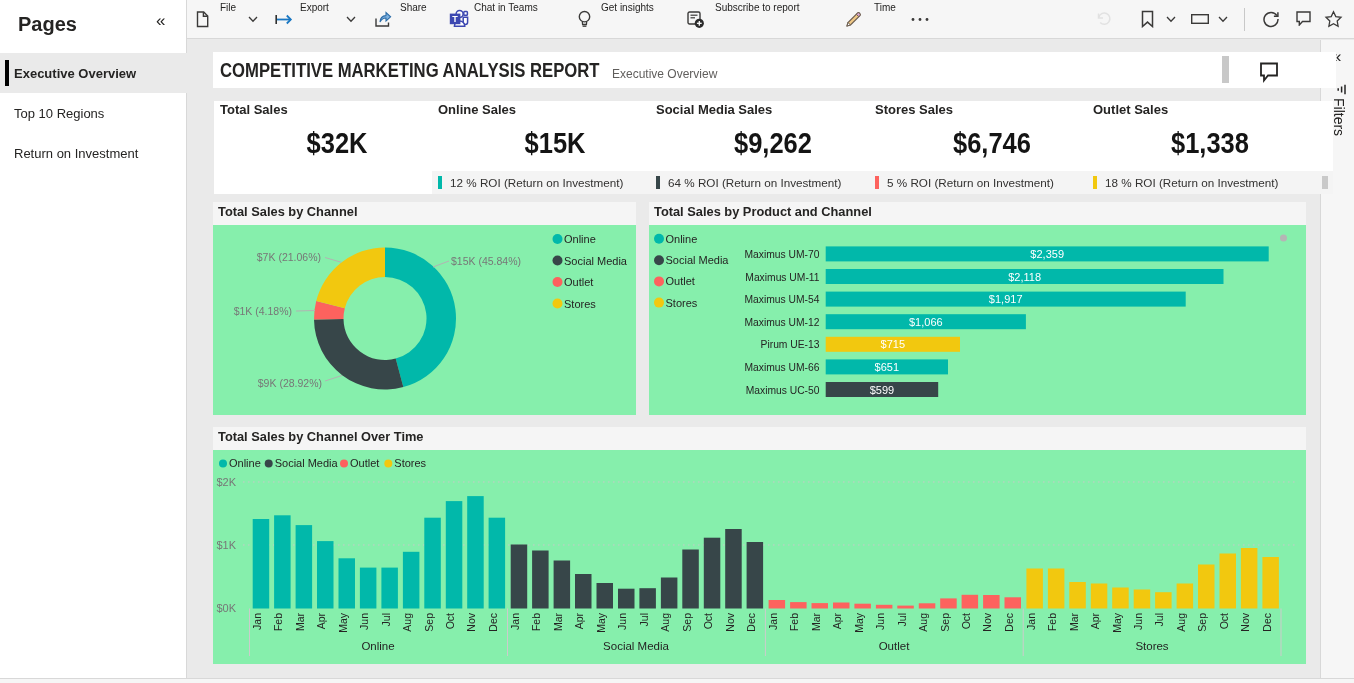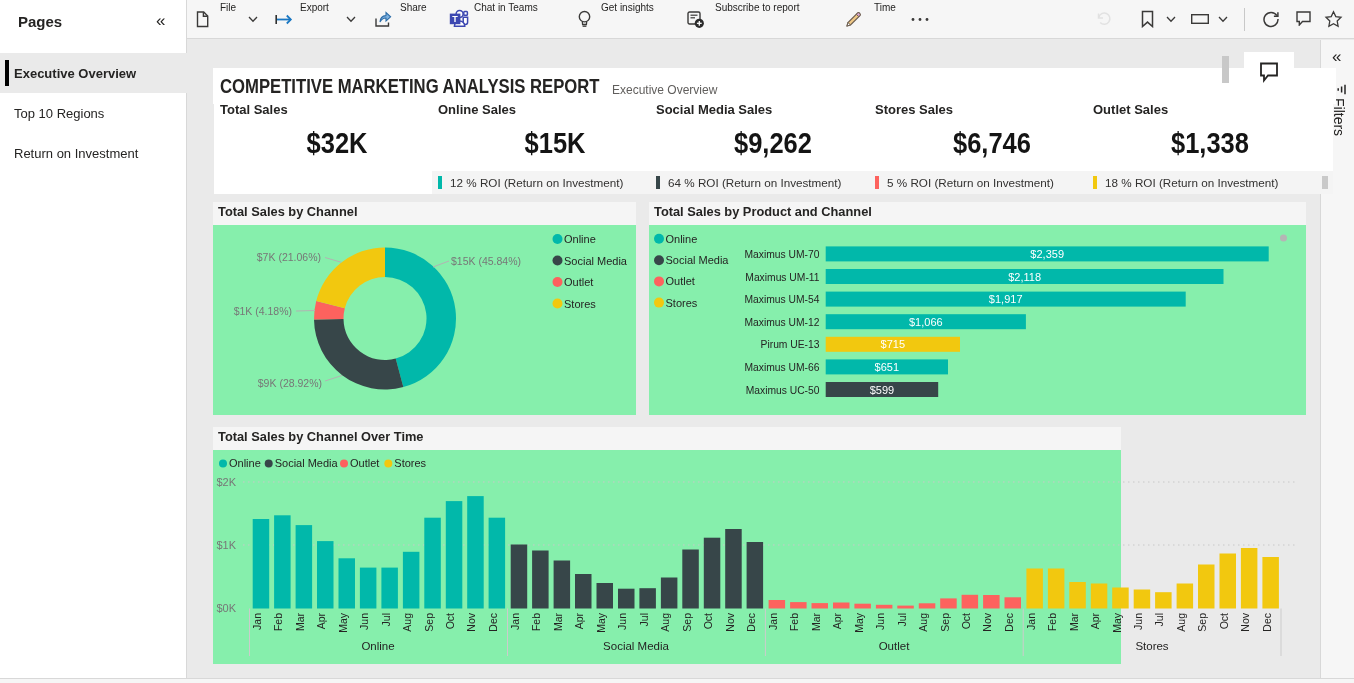--- a/index.html
+++ b/index.html
@@ -6,26 +6,26 @@
 #root{position:relative;width:1354px;height:683px}
 .abs{position:absolute}
 
 #toolbar{position:absolute;left:187px;top:0;width:1167px;height:39px;background:#f6f6f6;border-bottom:1px solid #d8d8d8;font-size:14px;color:#252423}
 .ti{position:absolute}
 .tt{position:absolute;top:2px;font-size:10px;color:#252423}
 #sidebar{position:absolute;left:0;top:0;width:187px;height:678px;background:#fff;border-right:1px solid #d8d8d8}
 #bottomstrip{position:absolute;left:0;top:678px;width:1354px;height:5px;background:#f6f6f6;border-top:1px solid #d8d8d8}
 #filterpanel{position:absolute;left:1320px;top:40px;width:34px;height:638px;background:#f6f6f6;border-left:1px solid #d8d8d8}
 
-.pages-h{position:absolute;left:18px;top:13px;font-size:15px;font-weight:bold;color:#252423}
+.pages-h{position:absolute;left:18px;top:13px;font-size:20px;font-weight:bold;color:#252423}
 .chev2{position:absolute;left:156px;top:11px;font-size:17px;color:#252423}
 .pitem{position:absolute;left:0;width:187px;height:40px;display:flex;align-items:center;font-size:13px;color:#252423}
 .pitem .txt{margin-left:14px}
 
-#titlebar{position:absolute;left:213px;top:68px;width:1123px;height:36px;background:#fff}
+#titlebar{position:absolute;left:213px;top:52px;width:1123px;height:36px;background:#fff}
 #titlebar .big{position:absolute;left:7px;top:7px;font-size:19.5px;font-weight:bold;color:#252423;transform:scaleX(.855);transform-origin:0 50%;white-space:nowrap}
 #titlebar .sub{position:absolute;left:399px;top:15px;font-size:12px;color:#605e5c}
 #tb-sb{position:absolute;left:1222px;top:56px;width:7px;height:27px;background:#c8c8c8}
 #cmtbox{position:absolute;left:1244px;top:52px;width:50px;height:36px;background:#fff}
 
 .kpi{position:absolute;top:101px;width:246px;height:93px;background:#fff}
 .kpi-t{position:absolute;left:6px;top:1px;font-size:13px;font-weight:bold;color:#252423}
 .kpi-v{position:absolute;left:0;right:0;top:25px;text-align:center;font-size:30px;font-weight:bold;color:#141414;transform:scaleX(.85)}
 .kpi-f{position:absolute;left:0;right:0;top:70px;height:23px;background:#f4f4f4}
 .kpi-bar{position:absolute;left:6px;top:5px;width:4px;height:13px}
@@ -209,21 +209,21 @@
 </div>
 
 <div class="card" style="left:213px;top:202px;width:423px;height:213px">
       <div class="card-h"></div>
       <div class="card-t">Total Sales by Channel</div>
     </div>
 <div class="card" style="left:649px;top:202px;width:657px;height:213px">
       <div class="card-h"></div>
       <div class="card-t">Total Sales by Product and Channel</div>
     </div>
-<div class="card" style="left:213px;top:427px;width:908px;height:237px">
+<div class="card" style="left:213px;top:427px;width:1093px;height:237px">
       <div class="card-h"></div>
       <div class="card-t">Total Sales by Channel Over Time</div>
     </div>
 
 <svg class="abs" style="left:0;top:0" width="1354" height="683" viewBox="0 0 1354 683">
 
 <path d="M385.0 247.5 A71 71 0 0 1 403.3 387.1 L395.7 358.6 A41.5 41.5 0 0 0 385.0 277.0 Z" fill="#01B8AA"></path>
 <path d="M403.3 387.1 A71 71 0 0 1 314.0 319.6 L343.5 319.1 A41.5 41.5 0 0 0 395.7 358.6 Z" fill="#374649"></path>
 <path d="M314.0 319.6 A71 71 0 0 1 316.2 301.1 L344.8 308.3 A41.5 41.5 0 0 0 343.5 319.1 Z" fill="#FD625E"></path>
 <path d="M316.2 301.1 A71 71 0 0 1 385.0 247.5 L385.0 277.0 A41.5 41.5 0 0 0 344.8 308.3 Z" fill="#F2C80F"></path>

